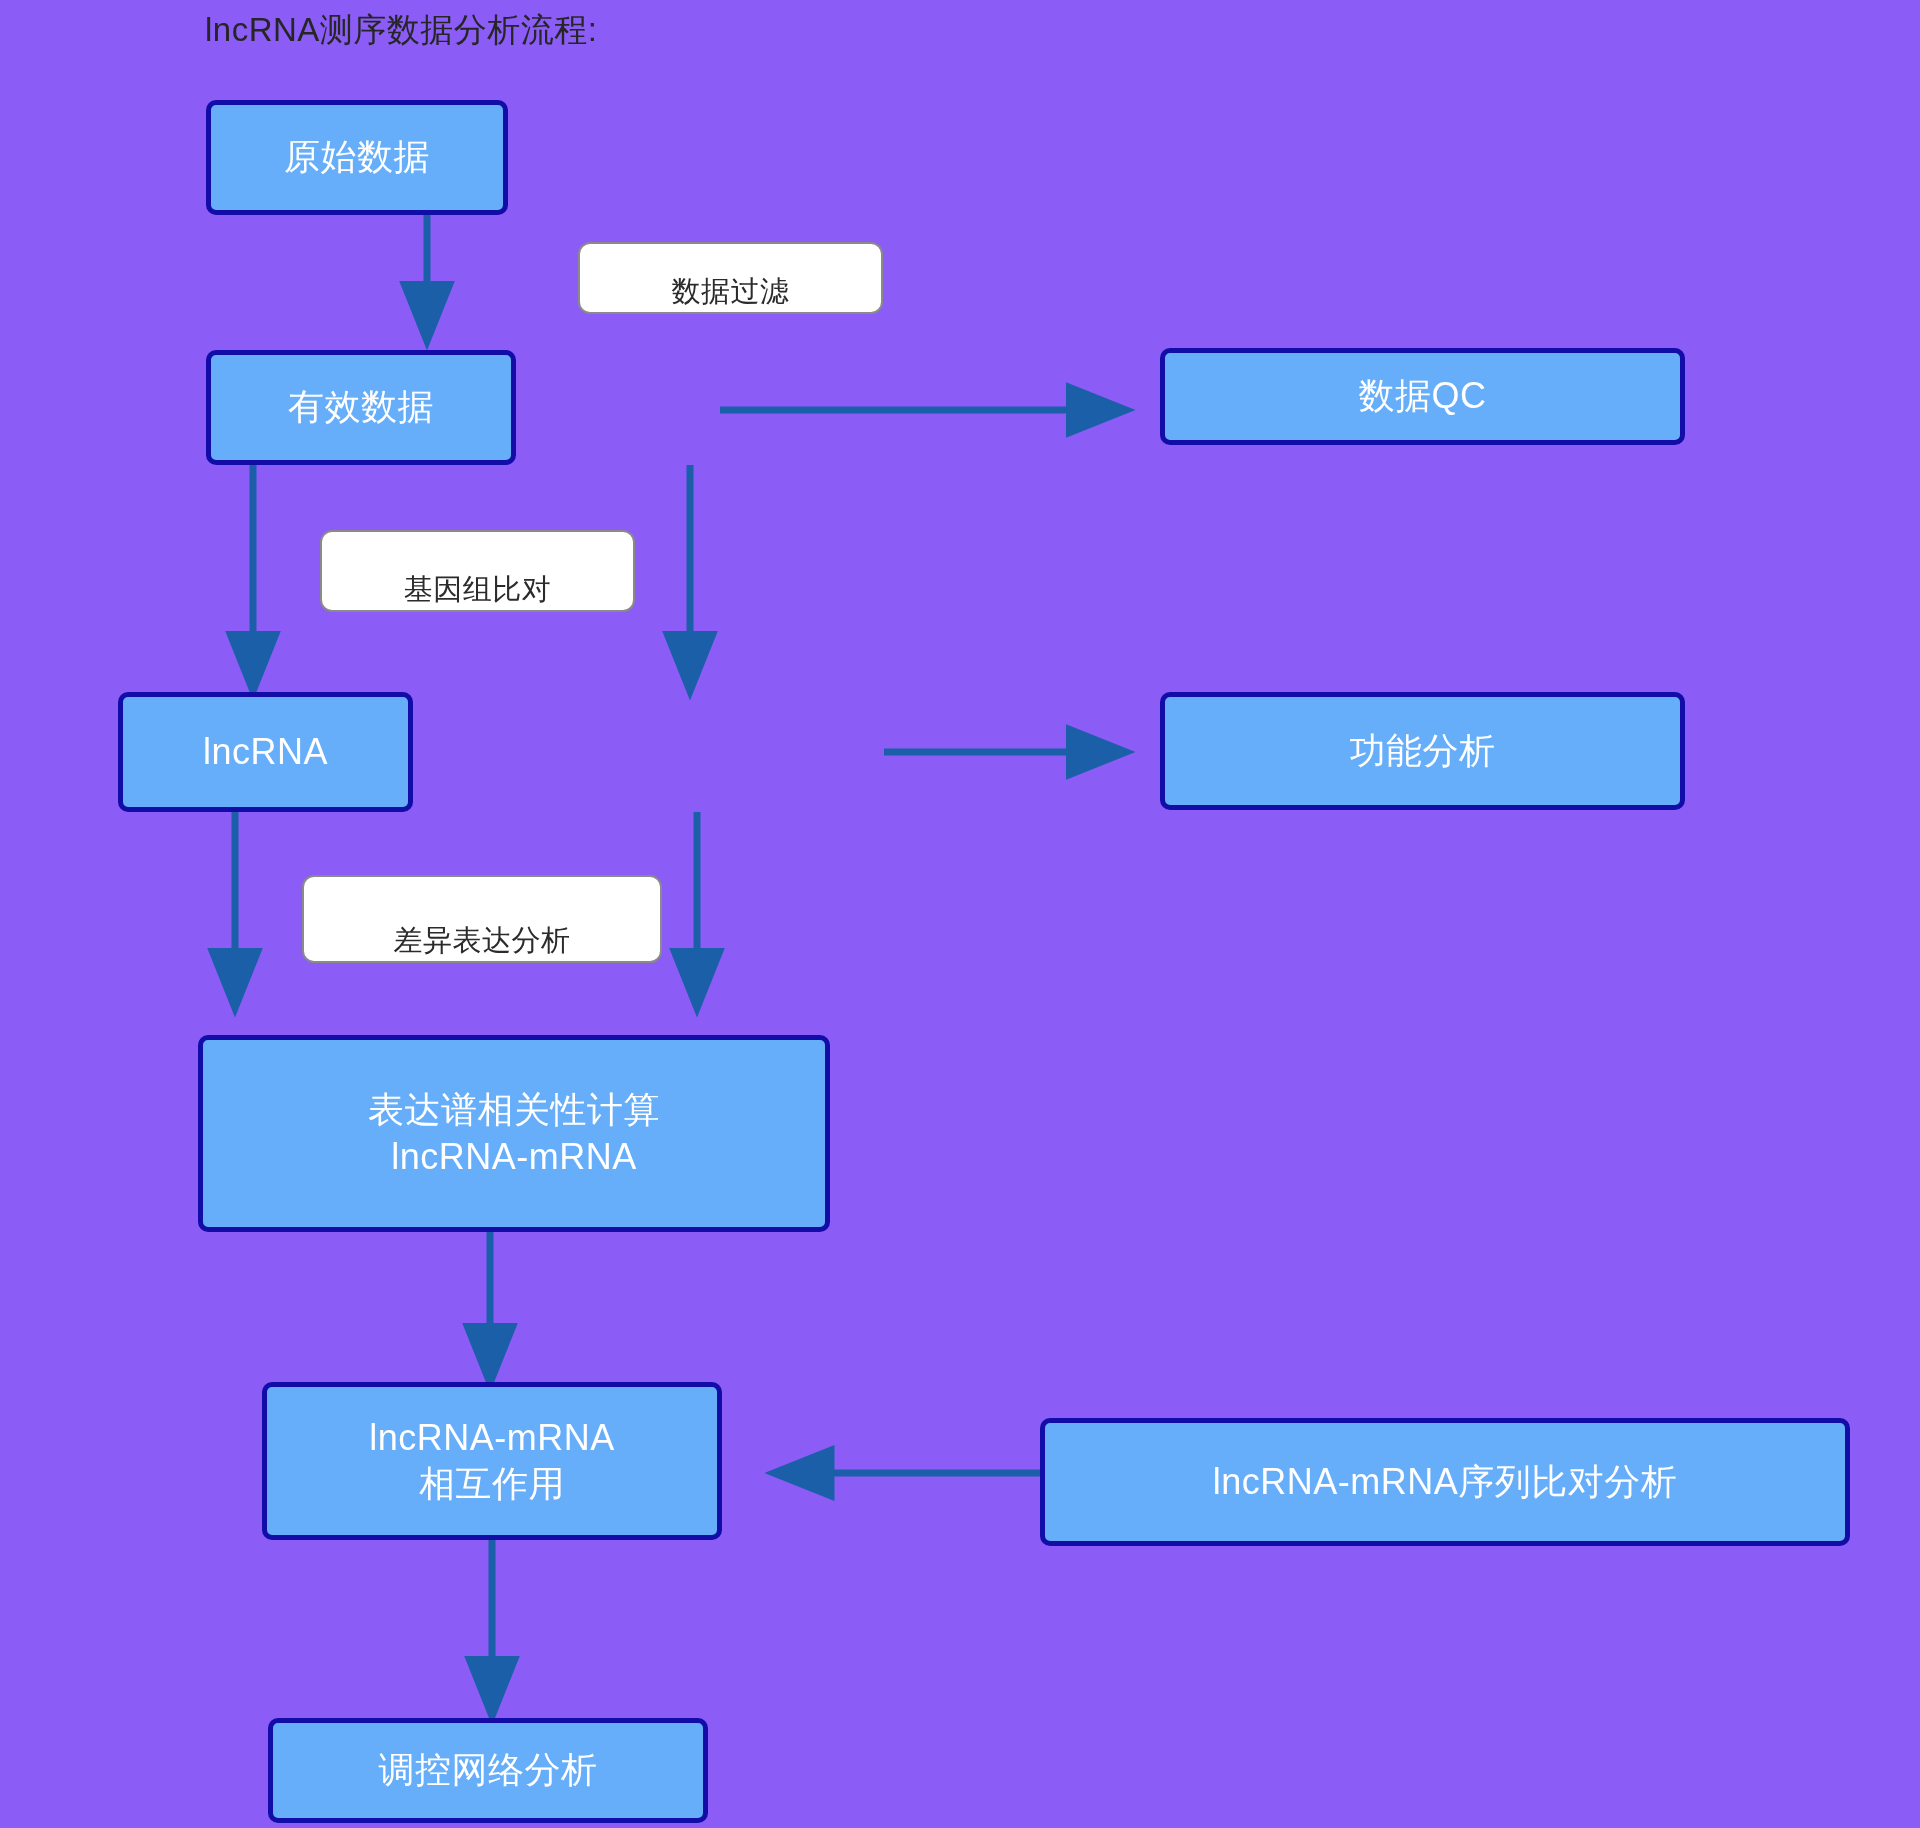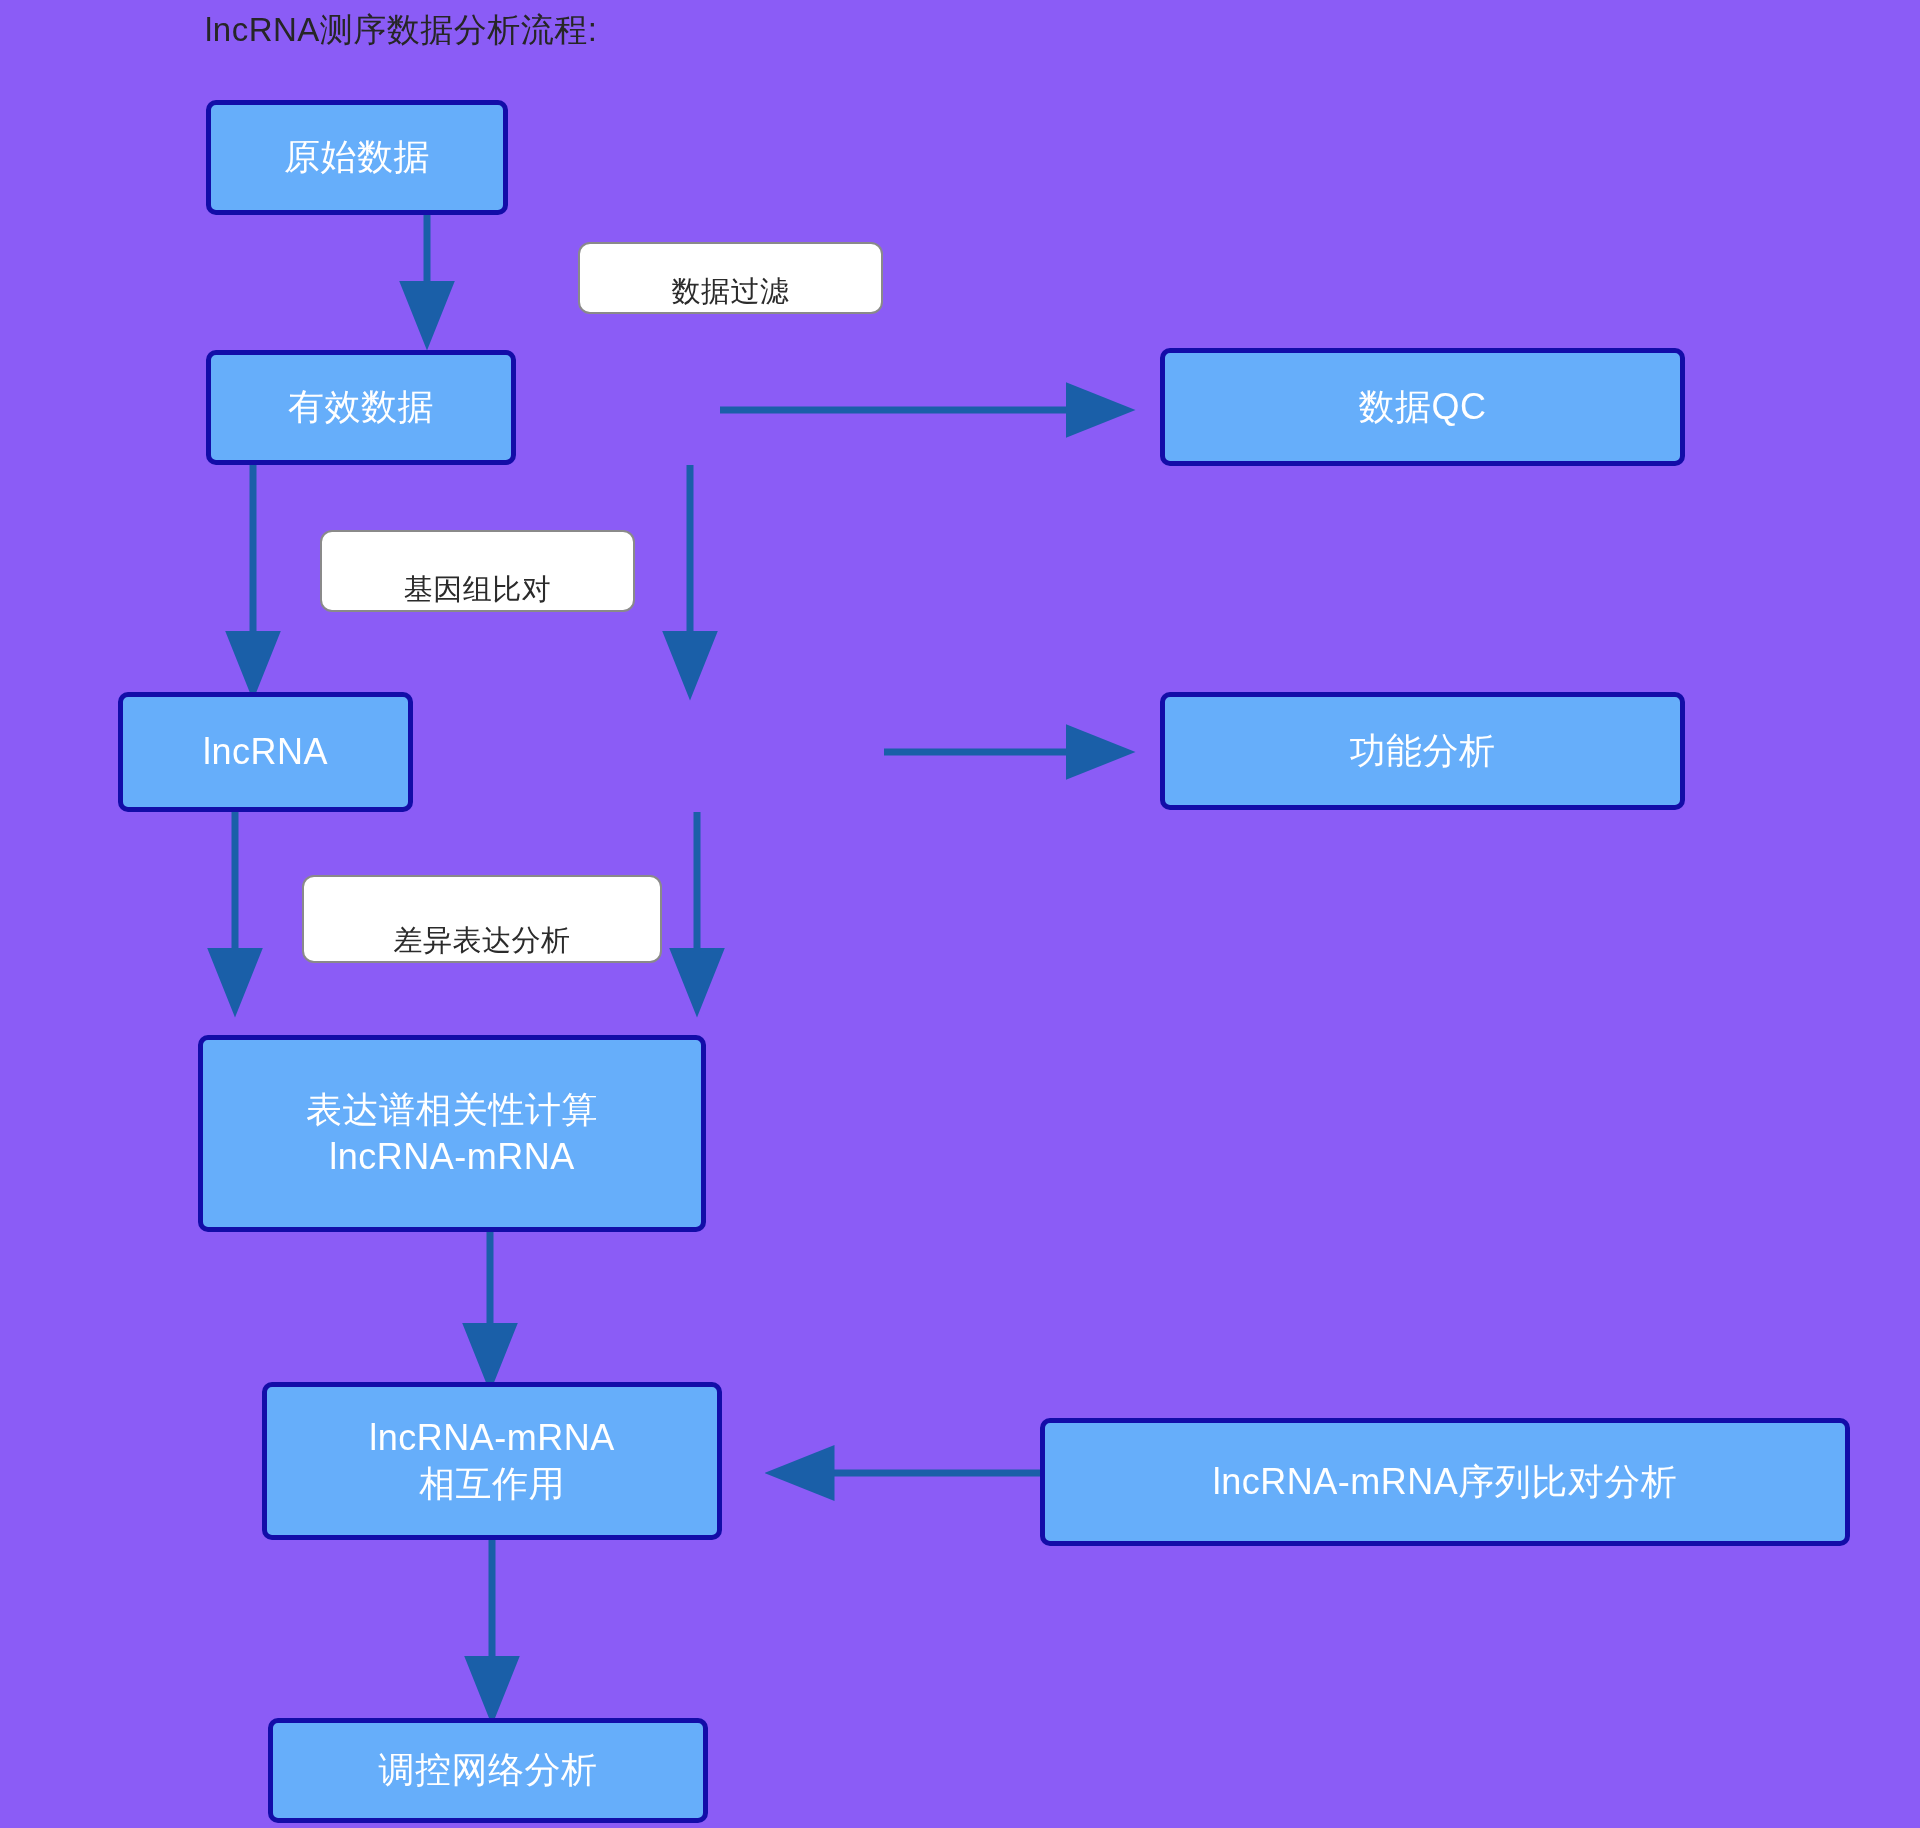--- a/index.html
+++ b/index.html
@@ -100,34 +100,34 @@
   </svg>
 
   <div class="node" style="left:206px; top:100px; width:302px; height:115px; font-size:36px;font-family:Liberation Serif, serif;">
     <span>原始数据</span>
   </div>
 
   <div class="node" style="left:206px; top:350px; width:310px; height:115px; font-size:36px;">
     <span>有效数据</span>
   </div>
 
-  <div class="node" style="left:1160px; top:348px; width:525px; height:118px; font-size:36px;">
+  <div class="node" style="left:1160px; top:348px; width:525px; height:97px; font-size:36px;">
     <span>数据QC</span>
   </div>
 
   <div class="node" style="left:118px; top:692px; width:295px; height:120px; font-size:36px;">
     <span>lncRNA</span>
   </div>
 
 
   <div class="node" style="left:1160px; top:692px; width:525px; height:118px; font-size:36px;">
     <span>功能分析</span>
   </div>
 
-  <div class="node" style="left:198px; top:1035px; width:508px; height:197px; font-size:36px; flex-direction:column;">
+  <div class="node" style="left:198px; top:1035px; width:632px; height:197px; font-size:36px; flex-direction:column;">
     <span>表达谱相关性计算</span>
     <span>lncRNA-mRNA</span>
   </div>
 
   <div class="node" style="left:262px; top:1382px; width:460px; height:158px; font-size:36px; flex-direction:column;">
     <span>lncRNA-mRNA</span>
     <span>相互作用</span>
   </div>
 
   <div class="node" style="left:1040px; top:1418px; width:810px; height:128px; font-size:36px;">

